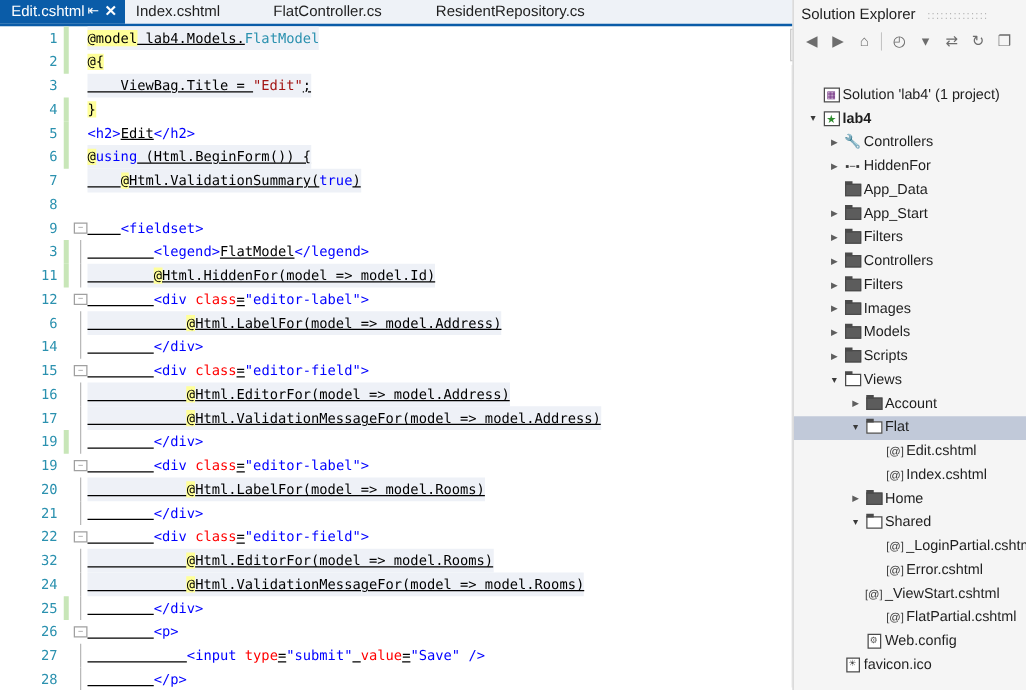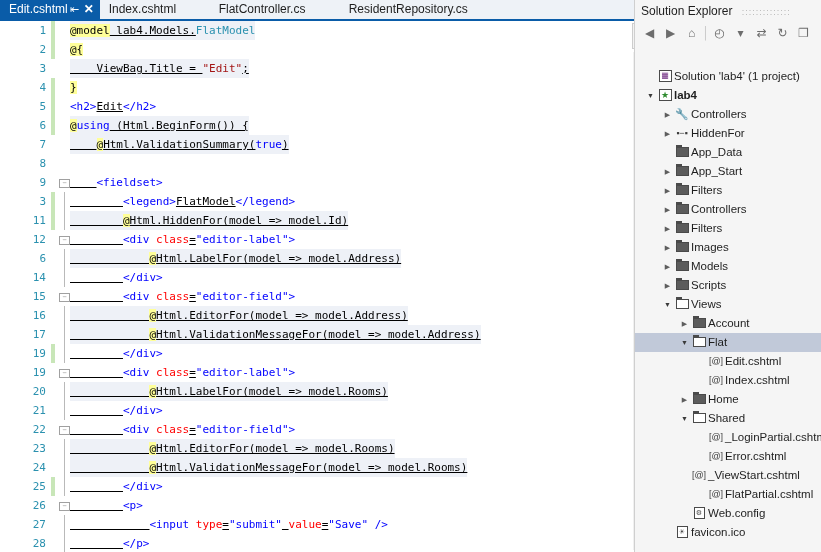--- a/index.html
+++ b/index.html
@@ -345,21 +345,21 @@
         <div class="code-line"><span class="ln">6</span><span class="changebar none"></span><span class="outline"><span style="display:inline-block;border-left:1px solid #b9b9b9;height:19px;"></span></span><span class="code-text razor-bg"><span class="t-plain">            </span><span class="razor-hl">@</span><span class="t-plain">Html.LabelFor(model =&gt; model.Address)</span></span></div>
         <div class="code-line"><span class="ln">14</span><span class="changebar none"></span><span class="outline"><span style="display:inline-block;border-left:1px solid #b9b9b9;height:19px;"></span></span><span class="code-text"><span class="t-plain">        </span><span class="t-br">&lt;/div&gt;</span></span></div>
         <div class="code-line"><span class="ln">15</span><span class="changebar none"></span><span class="outline"><span style="border:1px solid #a0a0a0;padding:0 2px;font-size:7px;line-height:7px;display:inline-block;">−</span></span><span class="code-text"><span class="t-plain">        </span><span class="t-br">&lt;div </span><span class="t-attr">class</span><span class="t-plain">=</span><span class="t-val">"editor-field"</span><span class="t-br">&gt;</span></span></div>
         <div class="code-line"><span class="ln">16</span><span class="changebar none"></span><span class="outline"><span style="display:inline-block;border-left:1px solid #b9b9b9;height:19px;"></span></span><span class="code-text razor-bg"><span class="t-plain">            </span><span class="razor-hl">@</span><span class="t-plain">Html.EditorFor(model =&gt; model.Address)</span></span></div>
         <div class="code-line"><span class="ln">17</span><span class="changebar none"></span><span class="outline"><span style="display:inline-block;border-left:1px solid #b9b9b9;height:19px;"></span></span><span class="code-text razor-bg"><span class="t-plain">            </span><span class="razor-hl">@</span><span class="t-plain">Html.ValidationMessageFor(model =&gt; model.Address)</span></span></div>
         <div class="code-line"><span class="ln">19</span><span class="changebar"></span><span class="outline"><span style="display:inline-block;border-left:1px solid #b9b9b9;height:19px;"></span></span><span class="code-text"><span class="t-plain">        </span><span class="t-br">&lt;/div&gt;</span></span></div>
         <div class="code-line"><span class="ln">19</span><span class="changebar none"></span><span class="outline"><span style="border:1px solid #a0a0a0;padding:0 2px;font-size:7px;line-height:7px;display:inline-block;">−</span></span><span class="code-text"><span class="t-plain">        </span><span class="t-br">&lt;div </span><span class="t-attr">class</span><span class="t-plain">=</span><span class="t-val">"editor-label"</span><span class="t-br">&gt;</span></span></div>
         <div class="code-line"><span class="ln">20</span><span class="changebar none"></span><span class="outline"><span style="display:inline-block;border-left:1px solid #b9b9b9;height:19px;"></span></span><span class="code-text razor-bg"><span class="t-plain">            </span><span class="razor-hl">@</span><span class="t-plain">Html.LabelFor(model =&gt; model.Rooms)</span></span></div>
         <div class="code-line"><span class="ln">21</span><span class="changebar none"></span><span class="outline"><span style="display:inline-block;border-left:1px solid #b9b9b9;height:19px;"></span></span><span class="code-text"><span class="t-plain">        </span><span class="t-br">&lt;/div&gt;</span></span></div>
         <div class="code-line"><span class="ln">22</span><span class="changebar none"></span><span class="outline"><span style="border:1px solid #a0a0a0;padding:0 2px;font-size:7px;line-height:7px;display:inline-block;">−</span></span><span class="code-text"><span class="t-plain">        </span><span class="t-br">&lt;div </span><span class="t-attr">class</span><span class="t-plain">=</span><span class="t-val">"editor-field"</span><span class="t-br">&gt;</span></span></div>
-        <div class="code-line"><span class="ln">23</span><span class="changebar none"></span><span class="outline"><span style="display:inline-block;border-left:1px solid #b9b9b9;height:19px;"></span></span><span class="code-text razor-bg"><span class="t-plain">            </span><span class="razor-hl">@</span><span class="t-plain">Html.EditorFor(model =&gt; model.Rooms)</span></span></div>
+        <div class="code-line"><span class="ln">32</span><span class="changebar none"></span><span class="outline"><span style="display:inline-block;border-left:1px solid #b9b9b9;height:19px;"></span></span><span class="code-text razor-bg"><span class="t-plain">            </span><span class="razor-hl">@</span><span class="t-plain">Html.EditorFor(model =&gt; model.Rooms)</span></span></div>
         <div class="code-line"><span class="ln">24</span><span class="changebar none"></span><span class="outline"><span style="display:inline-block;border-left:1px solid #b9b9b9;height:19px;"></span></span><span class="code-text razor-bg"><span class="t-plain">            </span><span class="razor-hl">@</span><span class="t-plain">Html.ValidationMessageFor(model =&gt; model.Rooms)</span></span></div>
         <div class="code-line"><span class="ln">25</span><span class="changebar"></span><span class="outline"><span style="display:inline-block;border-left:1px solid #b9b9b9;height:19px;"></span></span><span class="code-text"><span class="t-plain">        </span><span class="t-br">&lt;/div&gt;</span></span></div>
         <div class="code-line"><span class="ln">26</span><span class="changebar none"></span><span class="outline"><span style="border:1px solid #a0a0a0;padding:0 2px;font-size:7px;line-height:7px;display:inline-block;">−</span></span><span class="code-text"><span class="t-plain">        </span><span class="t-br">&lt;p&gt;</span></span></div>
         <div class="code-line"><span class="ln">27</span><span class="changebar none"></span><span class="outline"><span style="display:inline-block;border-left:1px solid #b9b9b9;height:19px;"></span></span><span class="code-text"><span class="t-plain">            </span><span class="t-br">&lt;input </span><span class="t-attr">type</span><span class="t-plain">=</span><span class="t-val">"submit"</span><span class="t-plain"> </span><span class="t-attr">value</span><span class="t-plain">=</span><span class="t-val">"Save"</span><span class="t-br"> /&gt;</span></span></div>
         <div class="code-line"><span class="ln">28</span><span class="changebar none"></span><span class="outline"><span style="display:inline-block;border-left:1px solid #b9b9b9;height:19px;"></span></span><span class="code-text"><span class="t-plain">        </span><span class="t-br">&lt;/p&gt;</span></span></div>
       </div>
 
     <div id="v-scroll">
       <div id="v-scroll-up">▲</div>
       <div id="v-scroll-thumb"></div>

